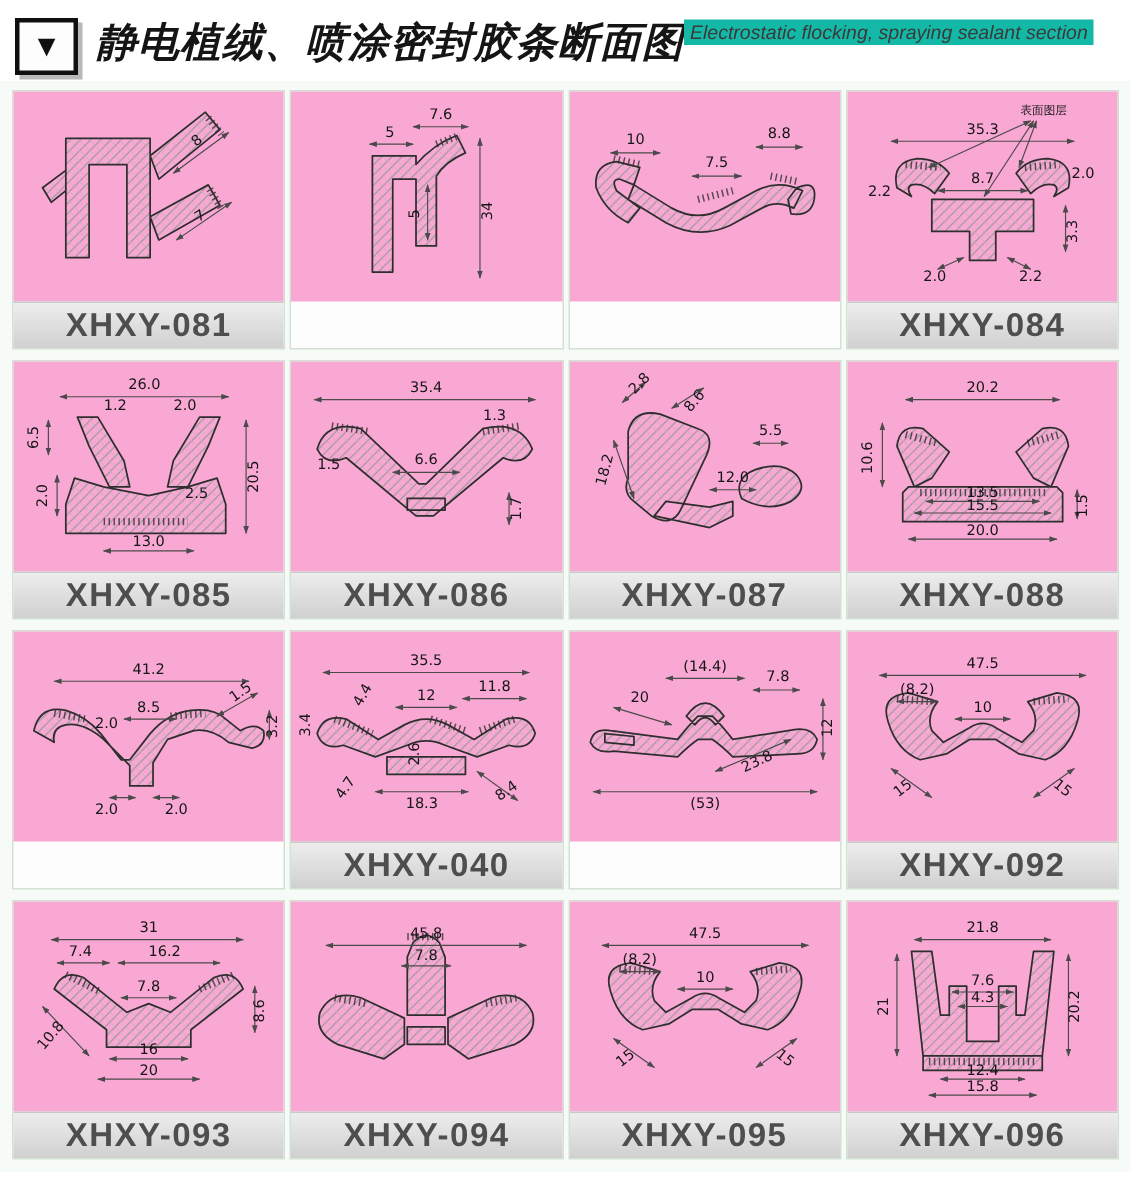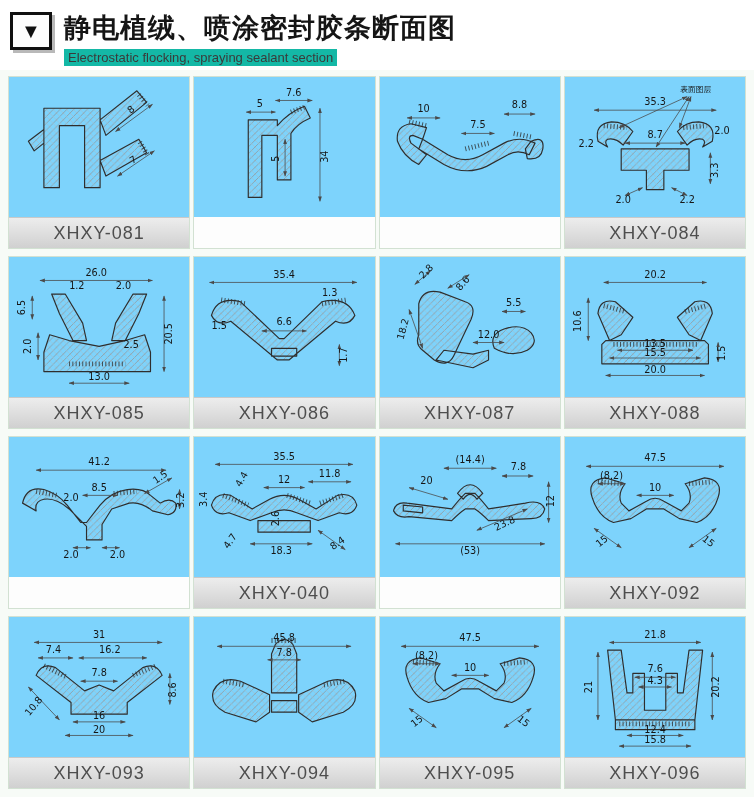--- a/index.html
+++ b/index.html
@@ -6,35 +6,35 @@
   body{
     width:754px;height:800px;background:#ffffff;
     font-family:"Liberation Sans",sans-serif;overflow:hidden;
   }
   .header{display:flex;align-items:flex-start;gap:12px;padding:10px 12px 4px 10px;}
   .logo{
     width:36px;height:32px;border:3px solid #101010;background:#fdfdfd;
     box-shadow:3px 3px 0 #b9b9b9;display:flex;align-items:center;justify-content:center;
     font-size:20px;line-height:1;color:#101010;flex:0 0 auto;margin-top:2px;
   }
-  .titles{display:flex;flex-direction:column;}
+  .titles{display:flex;font-style:italic;}
   .title-zh{font-size:27px;font-weight:700;color:#151515;margin:0;letter-spacing:1px;}
   .title-en{font-size:13px;color:#3a3a3a;background:#14b8a6;align-self:flex-start;padding:1px 4px;margin-top:3px;}
   .grid{
     display:grid;grid-template-columns:repeat(4,1fr);gap:7px 3px;
     padding:6px 8px 8px 8px;background:#f7fbf7;
   }
   .cell{border:1px solid #d2e1d2;background:#fdfdfd;display:flex;flex-direction:column;}
-  .draw{height:140px;background:#7dd3fc;}
+  .draw{height:140px;background:#f9a8d4;}
   .draw svg{display:block;width:100%;height:140px;}
   .caption{
     height:30px;border-top:1px solid #c9c9c9;
     background:linear-gradient(#ededed,#d0d0d0);
     display:flex;align-items:center;justify-content:center;
-    font-size:18px;color:#4e4e4e;letter-spacing:1px;
+    font-size:22px;color:#4e4e4e;letter-spacing:1px;font-weight:bold;
   }
   .profile{fill:url(#hatch);stroke:#2e2e2e;stroke-width:1.2;stroke-linejoin:round;}
   .dim{stroke:#4a4a4a;stroke-width:.8;fill:none;
        marker-start:url(#arr);marker-end:url(#arr);}
   .brush{stroke:#2e2e2e;stroke-width:5;stroke-dasharray:1 2.4;fill:none;opacity:.8;}
   .draw text{font-size:10px;fill:#161616;text-anchor:middle;font-family:"DejaVu Sans",sans-serif;}
   .draw text.small{font-size:8px;}
 </style>
 </head>
 <body>

